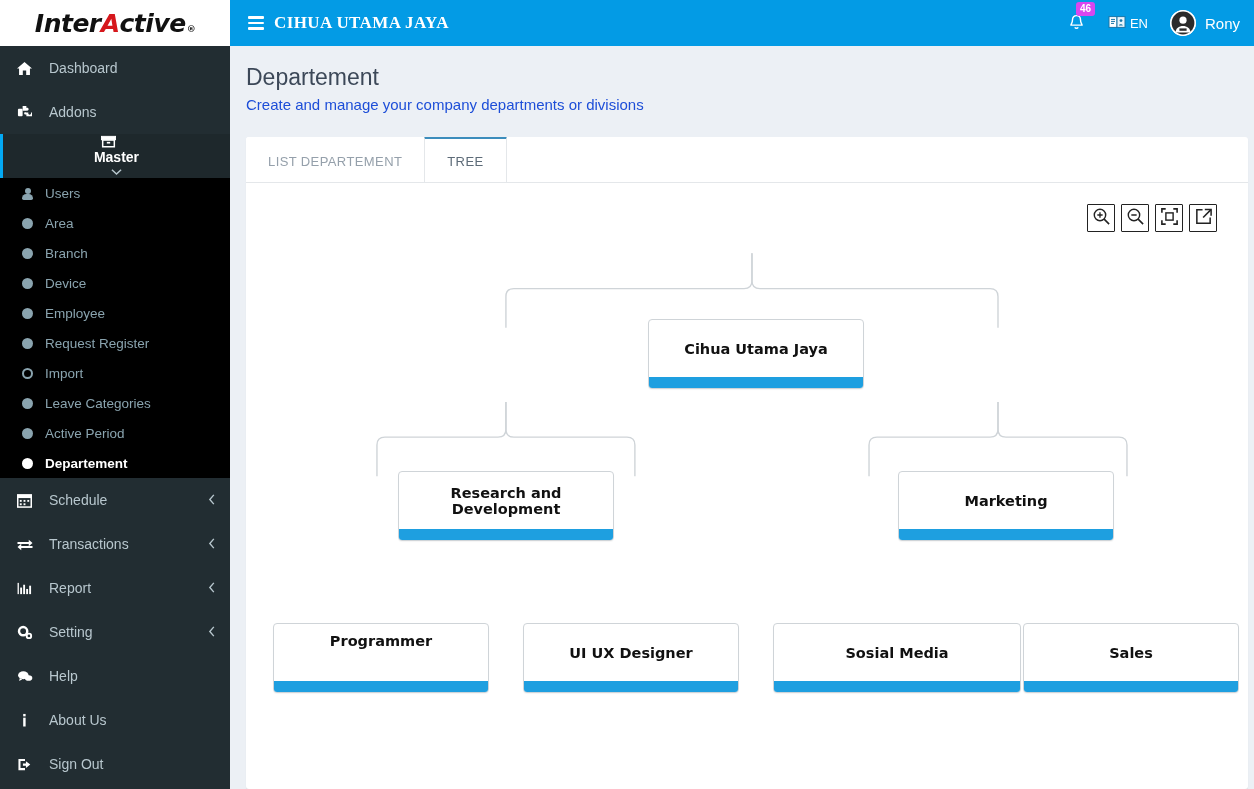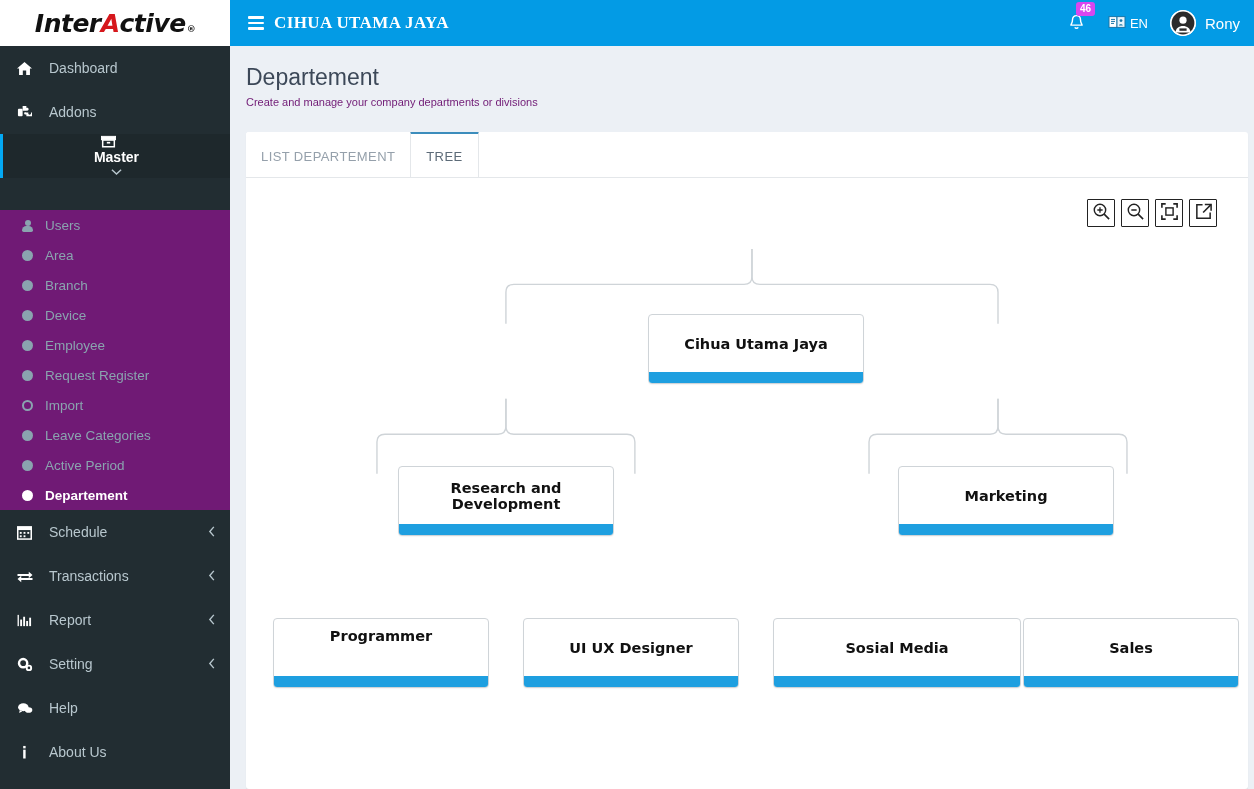--- a/index.html
+++ b/index.html
@@ -44,21 +44,21 @@
     width: 22px; min-width: 22px; text-align: left;
     font-size: 14px; color: #ffffff; margin-right: 10px;
     display: inline-flex; align-items: center;
   }
   .menu-item .mi-label { flex: 1; }
   .menu-item .mi-arrow { font-size: 11px; color: #b8c7ce; }
   .menu-item.open {
     background: #1e282c; border-left-color: #03a9f4;
     color: #ffffff; font-weight: bold; flex-direction: column;
   }
-  .submenu { background: #701a75; margin-top: 32px; }
+  .submenu { background: #000000; }
   .sub-item {
     display: flex; align-items: center;
     height: 30px; padding: 0 14px 0 22px;
     font-size: 13.5px; color: #8aa4af; cursor: pointer;
   }
   .sub-item .dot {
     width: 11px; height: 11px; border-radius: 50%;
     background: #8aa4af; margin-right: 12px; min-width: 11px;
     display:inline-block;
   }
@@ -100,33 +100,33 @@
   .user { display:flex; align-items:center; gap:9px; font-size:15px; cursor:pointer;}
   .avatar {
     width: 26px; height: 26px; border-radius: 50%;
     background: #ffffff; display:flex; align-items:center; justify-content:center;
     overflow:hidden; position:relative;
   }
 
   
   .page-head { padding: 16px 0 10px 16px; }
   .page-title { font-size: 23px; color: #3c4858; font-weight: normal; line-height: 30px;}
-  .page-sub { font-size: 11px; color: #701a75; margin-top: 4px; }
+  .page-sub { font-size: 15px; color: #1d4ed8; margin-top: 4px; }
 
   
   .card {
     margin: 14px 6px 0 16px;
     background: #fff; border-radius: 3px;
     flex: 1; display:flex; flex-direction: column;
     box-shadow: 0 1px 1px rgba(0,0,0,0.08);
     overflow: hidden;
   }
   .tabs { display: flex; border-bottom: 1px solid #e4e7ea; height:46px;}
   .tab {
-    padding: 0 15px; height: 46px; line-height: 46px;
+    padding: 0 22px; height: 46px; line-height: 46px;
     font-size: 13px; color: #95a0ab; letter-spacing: .4px;
     cursor: pointer; border-top: 3px solid transparent;
     background: #fff; position: relative; top:-1px;
   }
   .tab.active {
     color: #5d6b78; border-top-color: #3c8dbc;
     border-left: 1px solid #e4e7ea; border-right: 1px solid #e4e7ea;
     background:#fff;
   }
   .chart-area { flex: 1; position: relative; overflow: hidden; }

